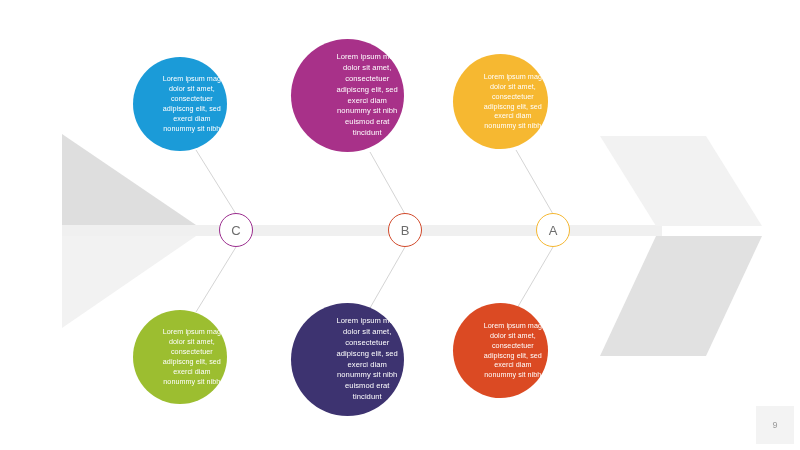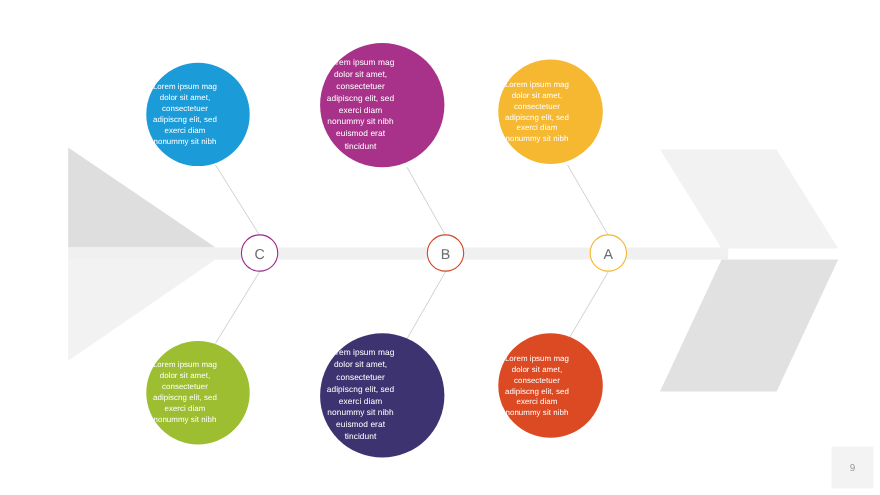--- a/index.html
+++ b/index.html
@@ -18,21 +18,21 @@
     position: absolute;
     left: 0; top: 0;
     width: 800px; height: 450px;
     pointer-events: none;
   }
   .bubble {
     position: absolute;
     border-radius: 50%;
     display: flex;
     align-items: center;
-    justify-content: flex-start;
+    justify-content: flex-end;
     text-align: center;
     color: #ffffff;
     padding: 6px;
   }
   .bubble .btext {
     font-size: 7.2px;
     line-height: 1.38;
     letter-spacing: 0.05px;
     white-space: pre-line;
     color: #ffffff;

